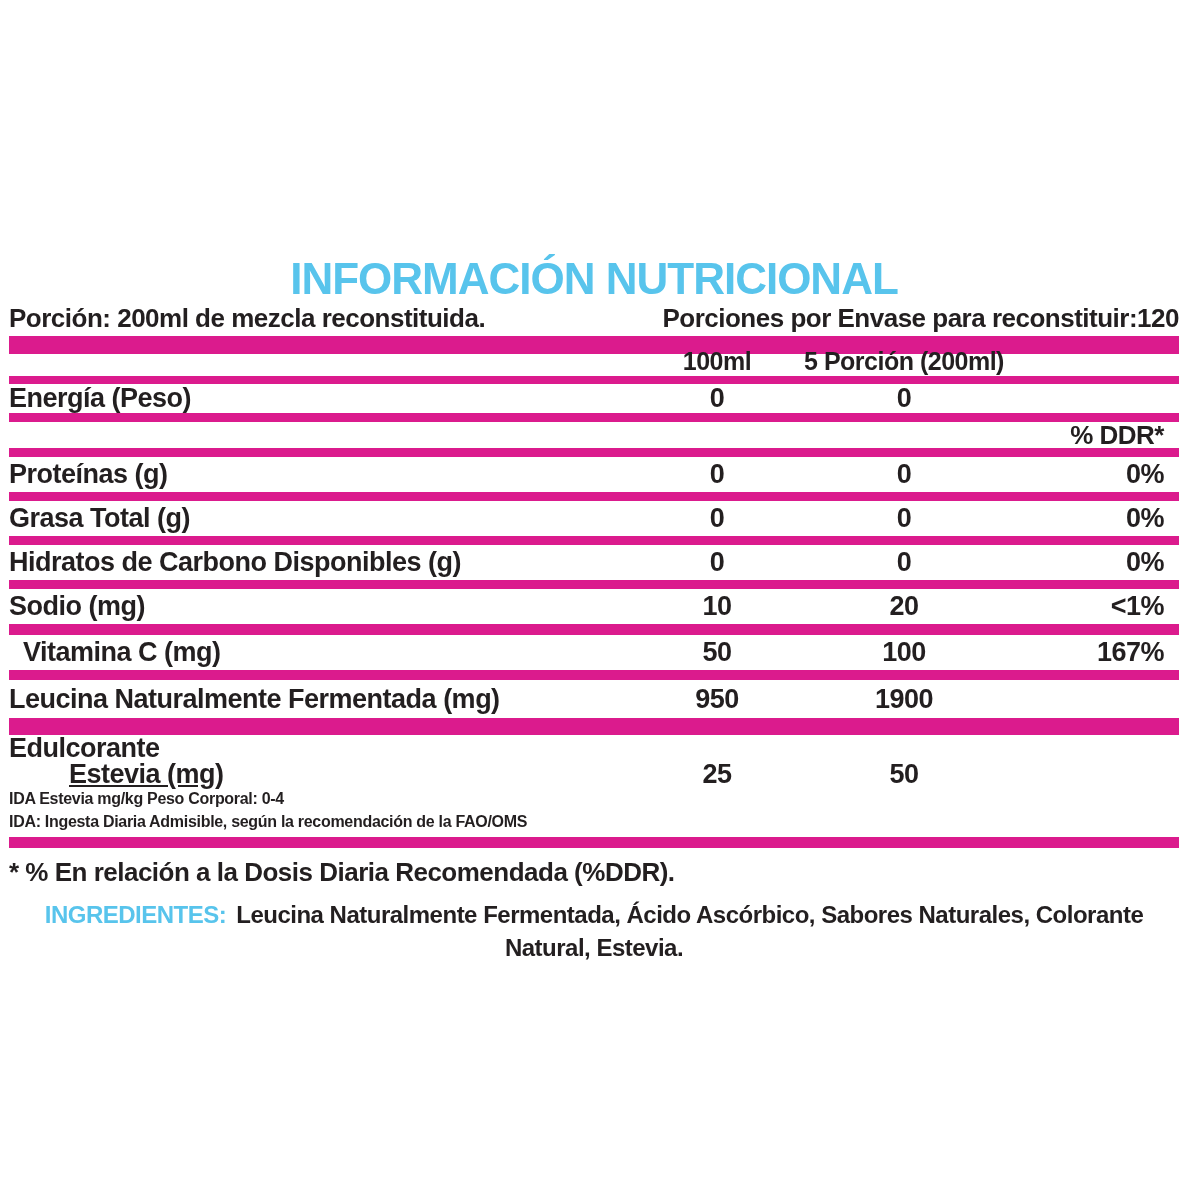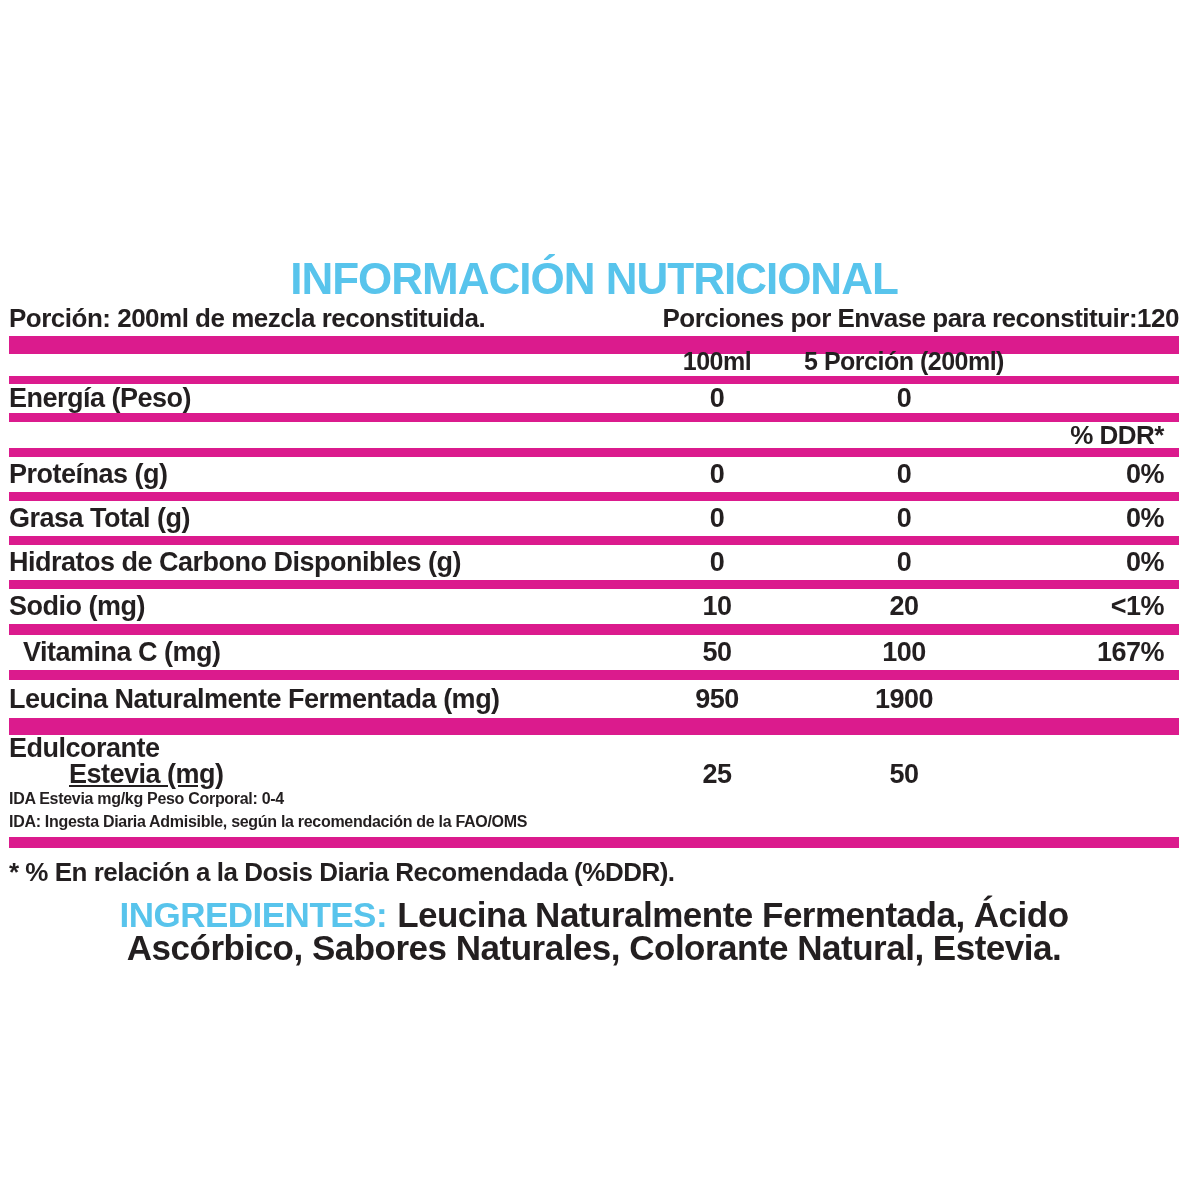--- a/index.html
+++ b/index.html
@@ -79,21 +79,21 @@
   .bar.above-footnote{margin-top:4px;}
   .footnote{
     margin-top:11px;
     font-size:26px;
     line-height:26px;
     letter-spacing:-0.5px;
   }
   .ingredients{
     margin-top:13px;
     text-align:center;
-    font-size:35px;
+    font-size:24px;
     line-height:33px;
     letter-spacing:-0.5px;
     max-width:1130px;
     margin-left:auto;
     margin-right:auto;
   }
   .ingredients .ing-label{color:var(--cyan);margin-right:10px;}
 </style>
 </head>
 <body>

